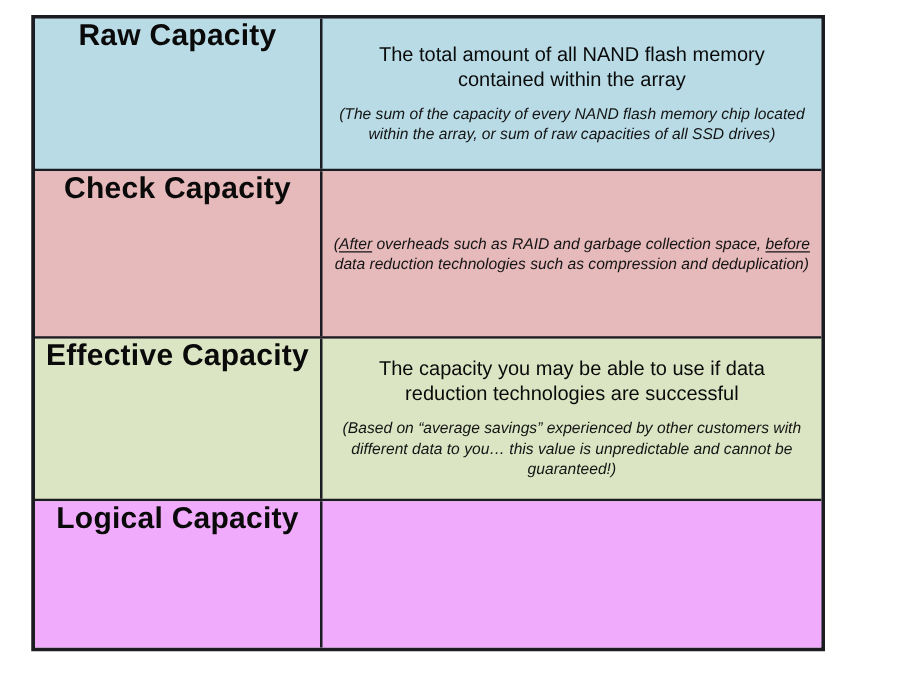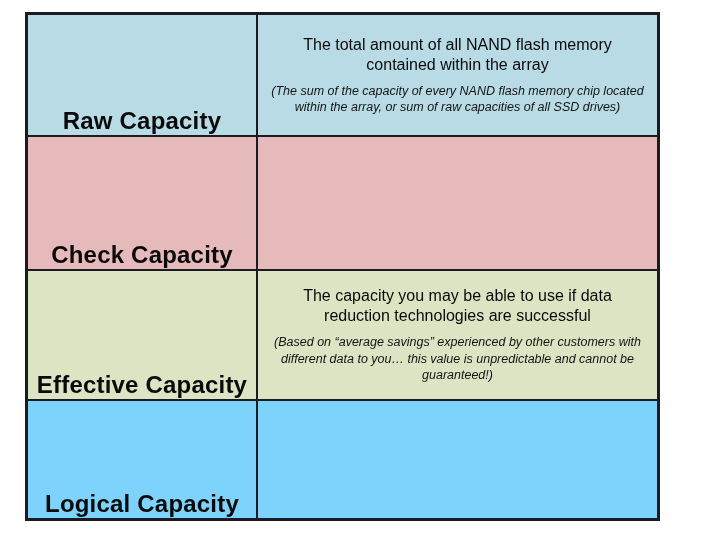--- a/index.html
+++ b/index.html
@@ -38,21 +38,21 @@
   .row:nth-child(1) { flex: 122 1 0; }
   .row:nth-child(2) { flex: 134 1 0; }
   .row:nth-child(3) { flex: 130 1 0; }
   .row:nth-child(4) { flex: 119 1 0; }
   .title-cell {
     width: 230px;
     flex: none;
     box-sizing: border-box;
     border-right: 2px solid #1b1b22;
     display: flex;
-    align-items: flex-end;
+    align-items: flex-start;
     justify-content: center;
     padding: 0 4px;
   }
   .title {
     font-size: 24px;
     font-weight: bold;
     letter-spacing: 0.2px;
     text-align: center;
     color: #0a0a0a;
     white-space: nowrap;
@@ -99,30 +99,31 @@
     <div class="desc-cell">
       <div class="desc">The total amount of all NAND flash memory contained within the array</div>
       <div class="note"><span>(The sum of the capacity of every NAND flash memory chip located within the array, or sum of raw capacities of all SSD drives)</span></div>
     </div>
   </div>
       <div class="row" style="background: rgb(230, 185, 186);">
     <div class="title-cell">
       <span class="title">Check Capacity</span>
     </div>
     <div class="desc-cell">
+      <div class="note"><span>(</span><span class="u">After</span><span> overheads such as RAID and garbage collection space, </span><span class="u">before</span><span> data reduction technologies such as compression and deduplication)</span></div>
     </div>
   </div>
       <div class="row" style="background: rgb(219, 229, 195);">
     <div class="title-cell">
       <span class="title">Effective Capacity</span>
     </div>
     <div class="desc-cell">
       <div class="desc">The capacity you may be able to use if data reduction technologies are successful</div>
       <div class="note"><span>(Based on “average savings” experienced by other customers with different data to you… this value is unpredictable and cannot be guaranteed!)</span></div>
     </div>
   </div>
-      <div class="row" style="background: #7dd3fc;">
+      <div class="row" style="background: #f0abfc;">
     <div class="title-cell">
       <span class="title">Logical Capacity</span>
     </div>
   </div>
     </div>
 </div>
 
 </body></html>

